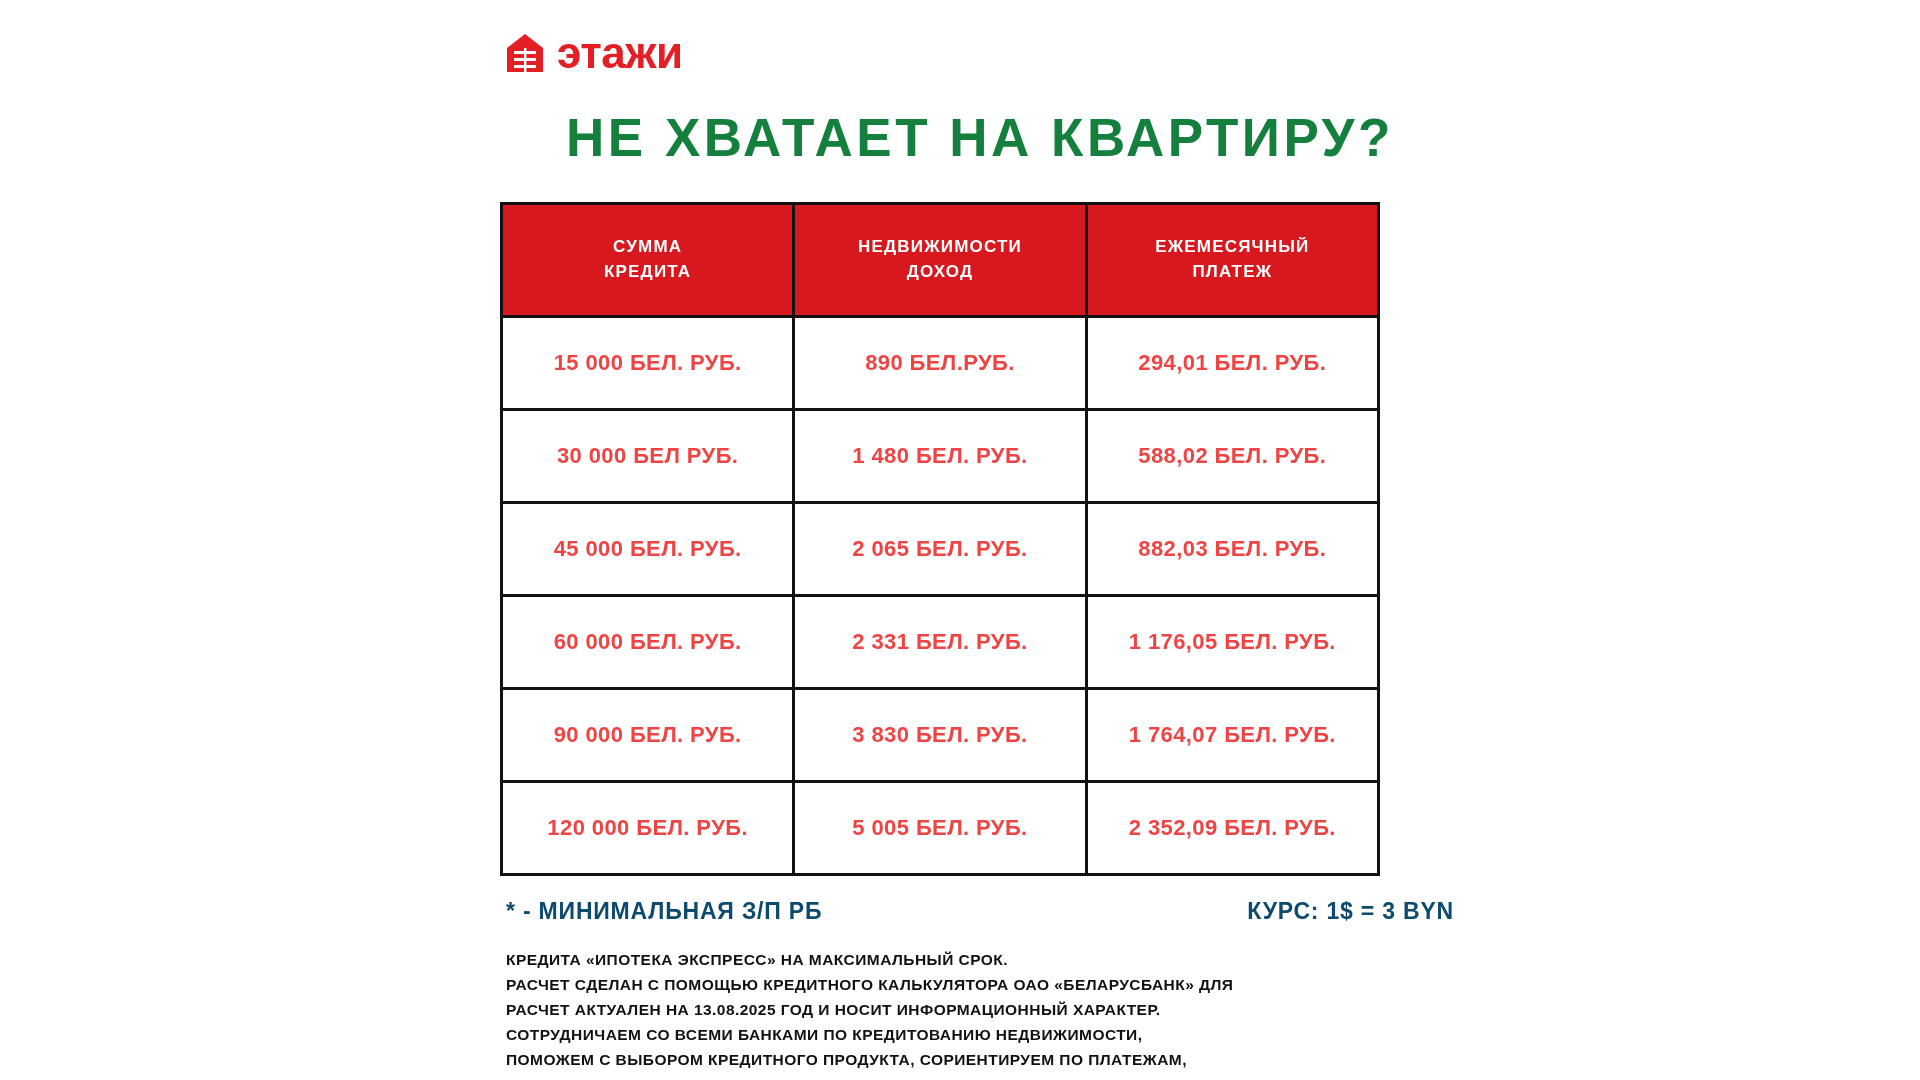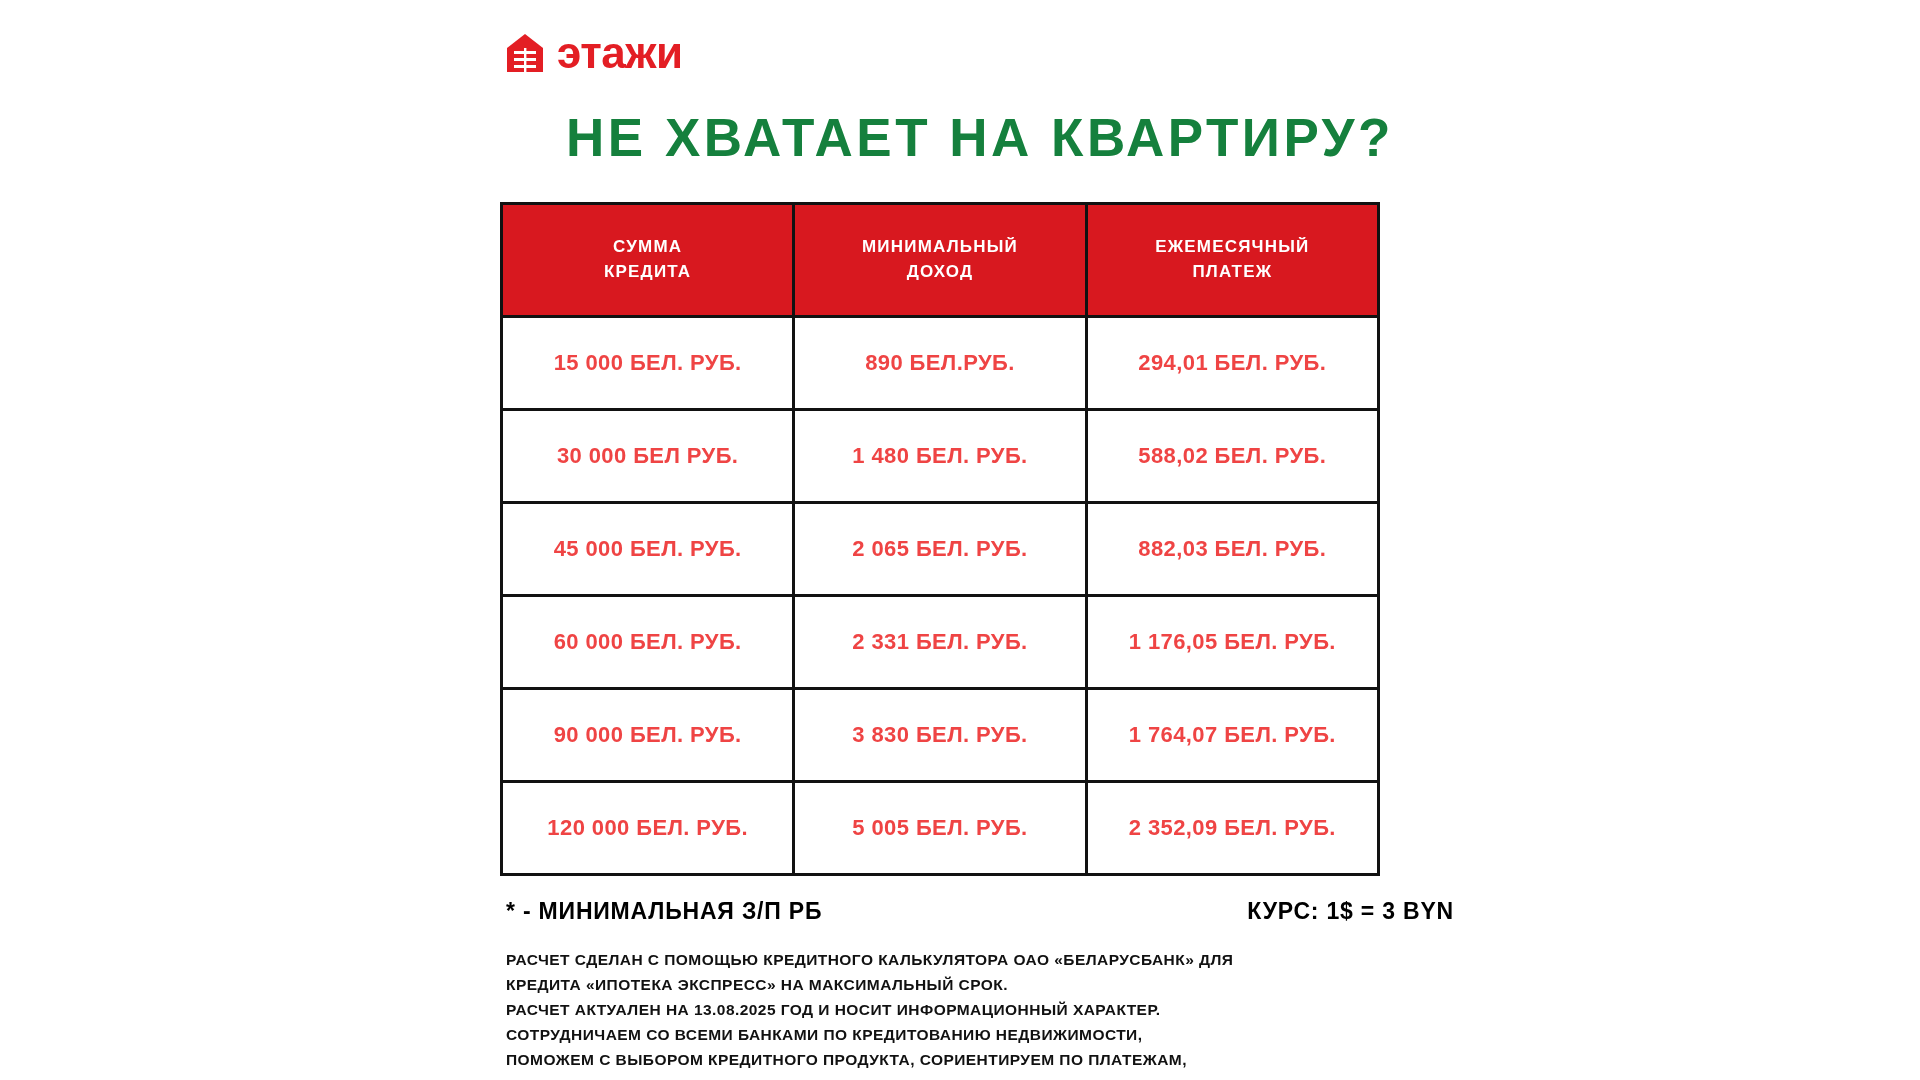--- a/index.html
+++ b/index.html
@@ -99,21 +99,21 @@
   
   .note-row {
     display: flex;
     justify-content: space-between;
     align-items: baseline;
     margin-top: 22px;
     padding: 0 6px;
     font-size: 23px;
     font-weight: bold;
     letter-spacing: 0.8px;
-    color: #000000;
+    color: #0c4a6e;
   }
 
   
   .disclaimer {
     margin-top: 22px;
     padding: 0 6px;
     font-size: 15.5px;
     font-weight: bold;
     letter-spacing: 0.45px;
     line-height: 1.62;
@@ -146,21 +146,21 @@
 
     <div class="table-wrap">
       <table class="rate-table">
         <thead>
           <tr>
             <th>
               <span>СУММА</span><br>
               <span>КРЕДИТА</span>
             </th>
             <th>
-              <span>МИНИМАЛЬНЫЙ</span><br>
+              <span>НЕДВИЖИМОСТИ</span><br>
               <span>ДОХОД</span>
             </th>
             <th>
               <span>ЕЖЕМЕСЯЧНЫЙ</span><br>
               <span>ПЛАТЕЖ</span>
             </th>
           </tr>
         </thead>
         <tbody>
           <tr>
@@ -196,22 +196,22 @@
         </tbody>
       </table>
     </div>
 
     <div class="note-row">
       <div>* - МИНИМАЛЬНАЯ З/П РБ</div>
       <div>КУРС: 1$ = 3 BYN</div>
     </div>
 
     <div class="disclaimer">
+      <p>КРЕДИТА «ИПОТЕКА ЭКСПРЕСС» НА МАКСИМАЛЬНЫЙ СРОК.</p>
       <p>РАСЧЕТ СДЕЛАН С ПОМОЩЬЮ КРЕДИТНОГО КАЛЬКУЛЯТОРА ОАО «БЕЛАРУСБАНК» ДЛЯ</p>
-      <p>КРЕДИТА «ИПОТЕКА ЭКСПРЕСС» НА МАКСИМАЛЬНЫЙ СРОК.</p>
       <p>РАСЧЕТ АКТУАЛЕН НА 13.08.2025 ГОД И НОСИТ ИНФОРМАЦИОННЫЙ ХАРАКТЕР.</p>
       <p>СОТРУДНИЧАЕМ СО ВСЕМИ БАНКАМИ ПО КРЕДИТОВАНИЮ НЕДВИЖИМОСТИ,</p>
       <p>ПОМОЖЕМ С ВЫБОРОМ КРЕДИТНОГО ПРОДУКТА, СОРИЕНТИРУЕМ ПО ПЛАТЕЖАМ,</p>
       <p>УСЛОВИЯМ,</p>
 
     </div>
 
   </div>
 </div>
 

